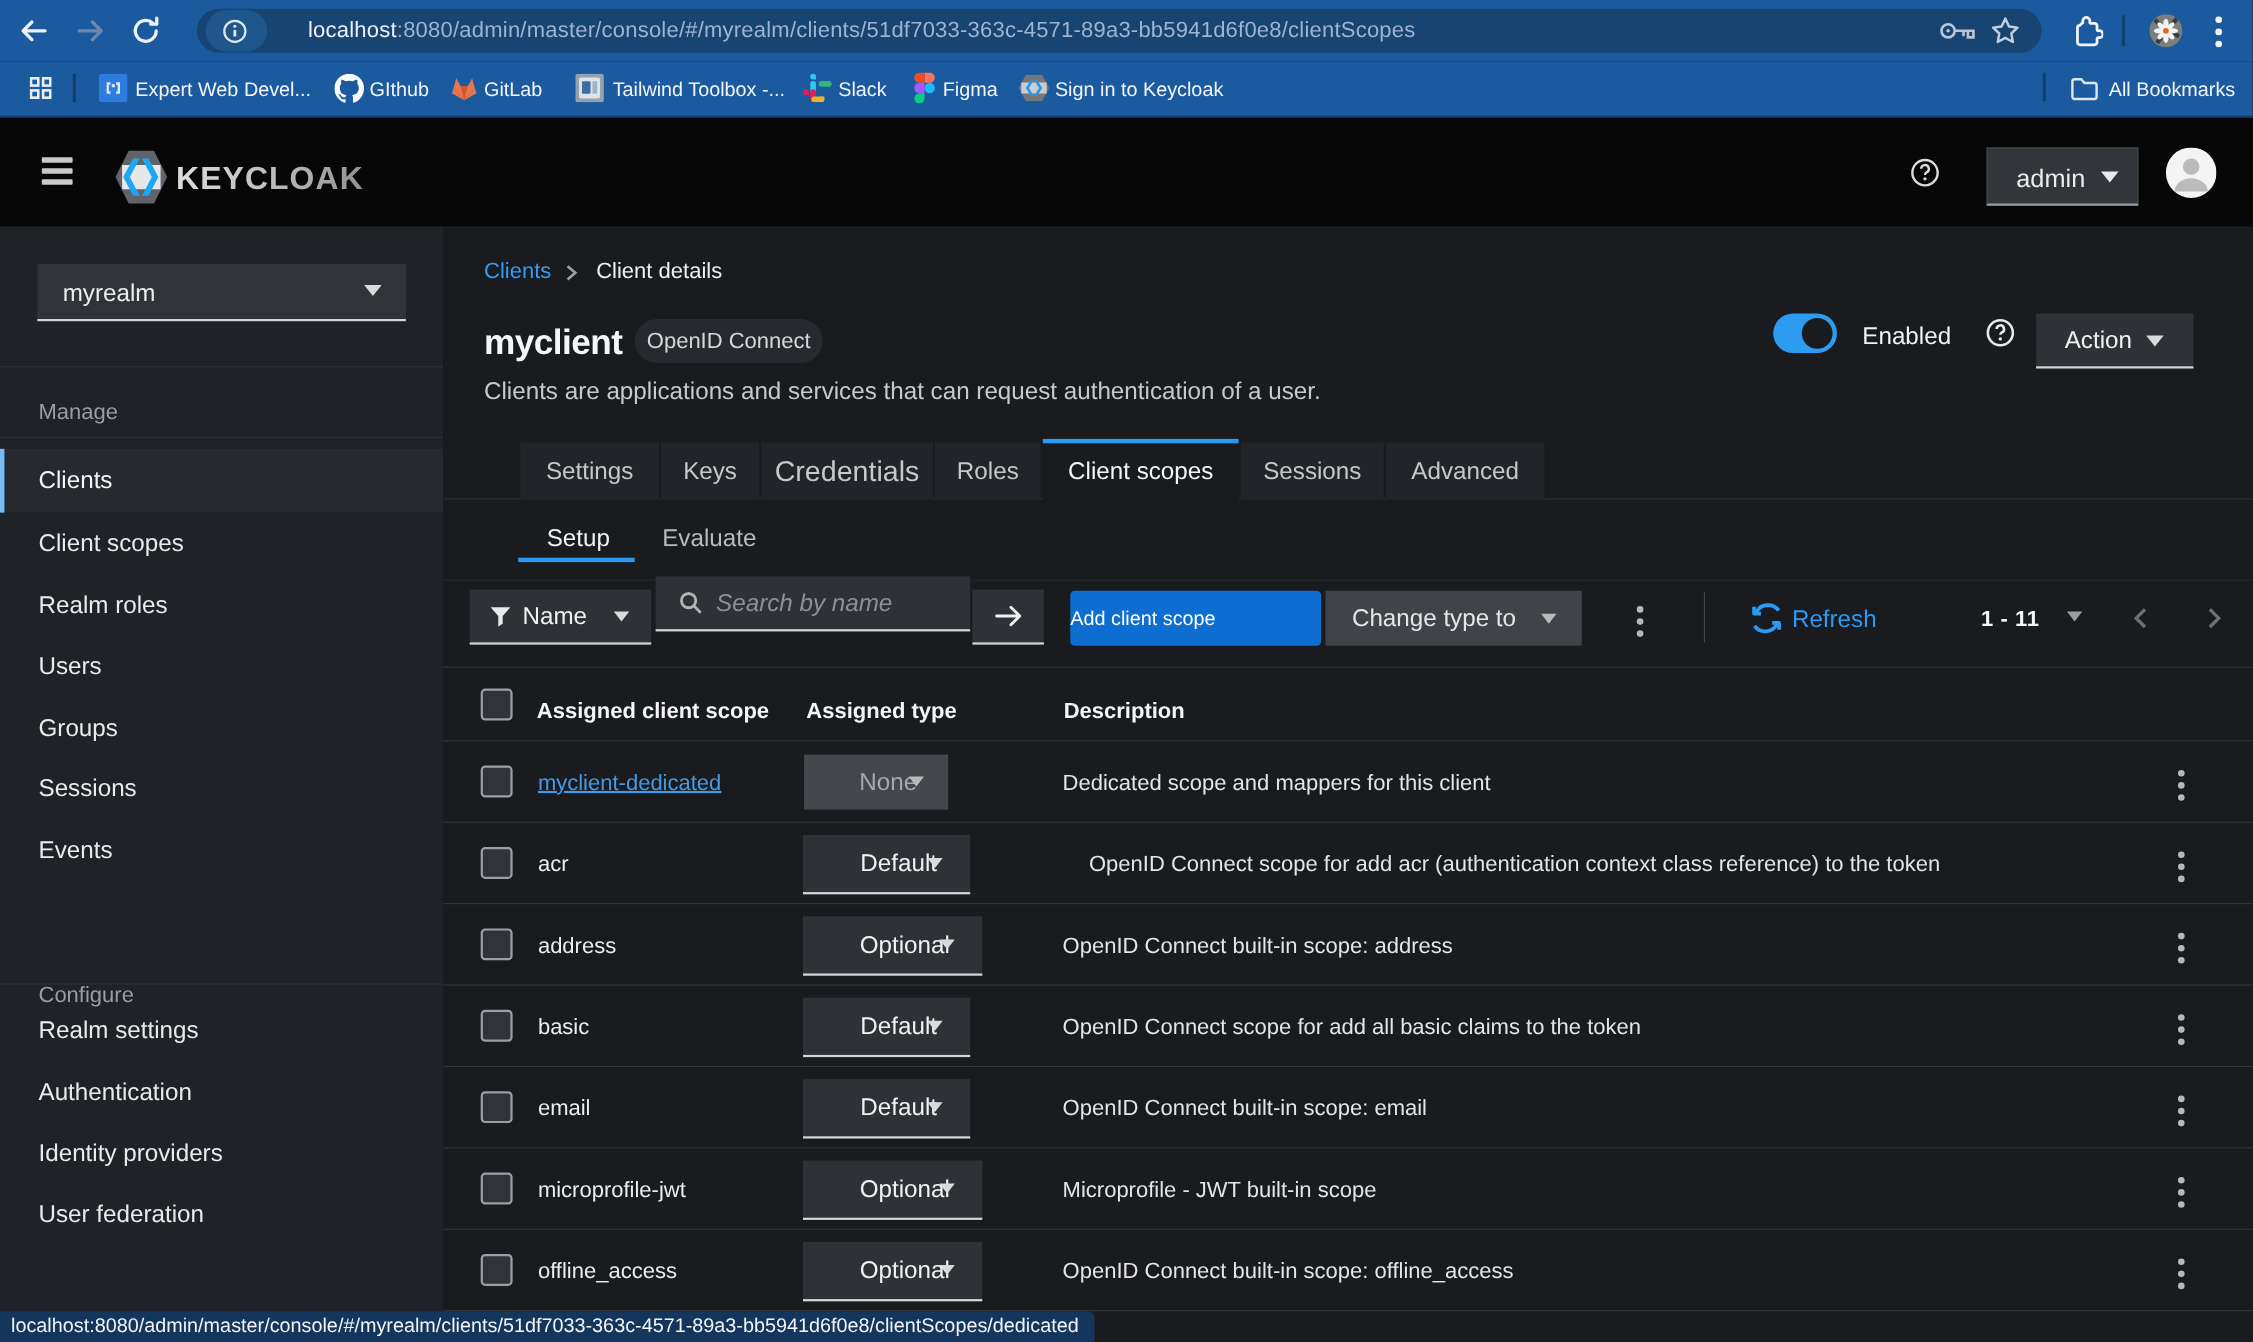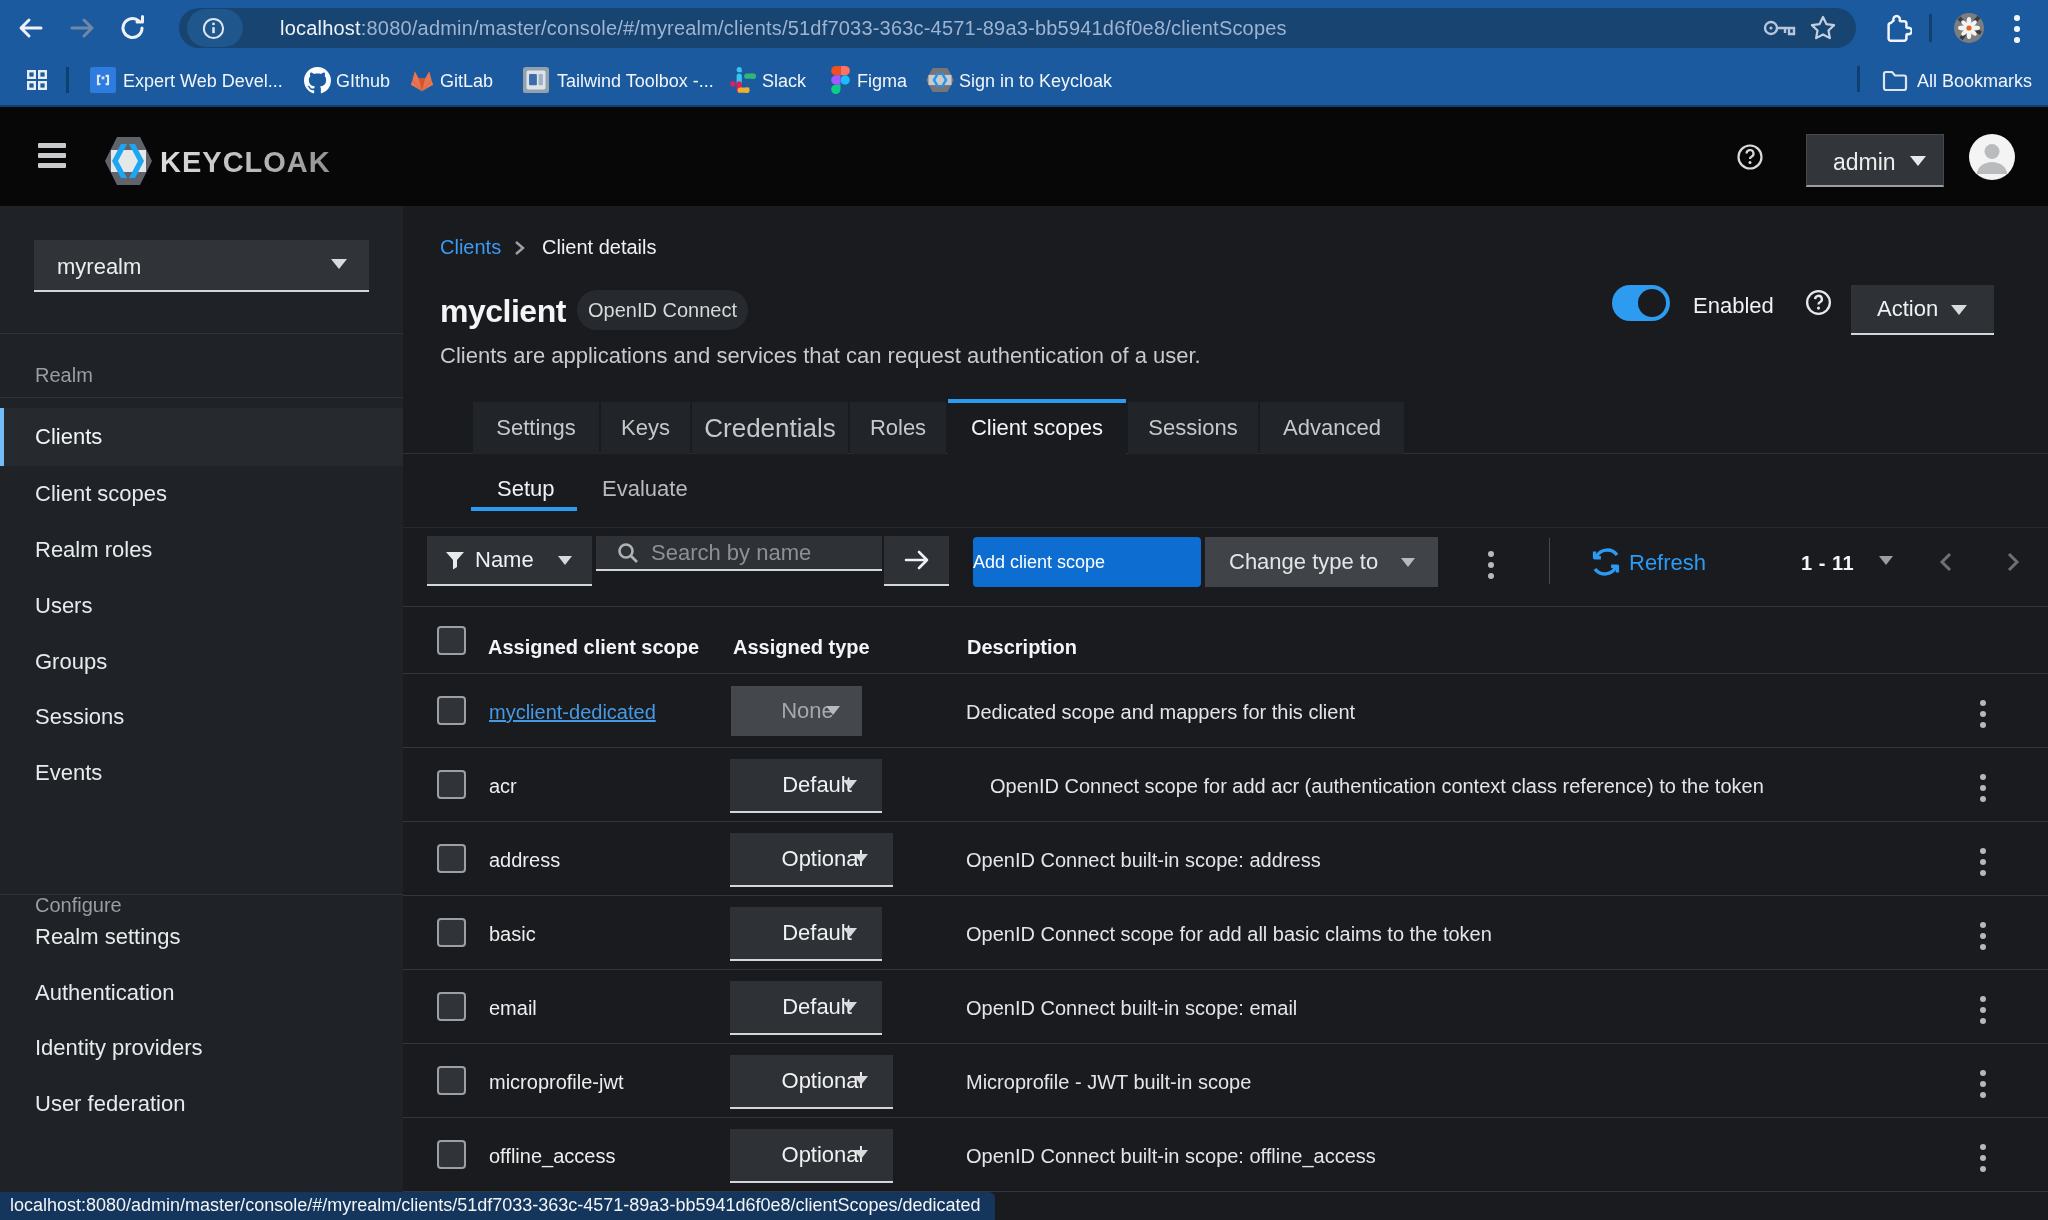--- a/index.html
+++ b/index.html
@@ -212,21 +212,21 @@
         <circle cx="23" cy="17.5" r="7.5" fill="#b9bbbd"></circle>
         <path d="M8 40 a15 12 0 0 1 30 0 z" fill="#b9bbbd"></path>
       </svg>
 </div>
 <div id="sidebar">
 
   <div class="abs" style="left:34px;top:34px;width:335px;height:52px;background:#303338;border-bottom:2px solid #d4d6d8;"></div>
   <div class="abs" style="left:57px;top:48px;font-size:22px;color:#eceded;">myrealm</div>
   <div class="caret abs" style="left:331px;top:53px;"></div>
   <div class="sidesep" style="top:127px;"></div>
-  <div class="navlabel" style="top:158px;">Realm</div>
+  <div class="navlabel" style="top:158px;">Manage</div>
   <div class="sidesep" style="top:191px;"></div>
   <div class="navitem navsel" style="top:202px;height:58px;">Clients</div>
   <div class="navitem" style="top:260px;">Client scopes</div>
   <div class="navitem" style="top:372px;">Users</div>
   <div class="navitem" style="top:316px;">Realm roles</div>
   <div class="navitem" style="top:428px;">Groups</div>
   <div class="navitem" style="top:483px;">Sessions</div>
   <div class="navitem" style="top:539px;">Events</div>
   <div class="navlabel" style="top:688px;">Configure</div>
   <div class="sidesep" style="top:688px;"></div>
@@ -275,21 +275,21 @@
   <div class="abs" style="left:199px;top:270px;font-size:22px;color:#b8babc;">Evaluate</div>
   <div class="abs" style="left:0;top:321px;width:1645px;height:1px;background:#26292d;"></div>
 
   <div class="select abs" style="left:24px;top:330px;width:165px;height:50px;">
     <svg style="margin-left:18px" width="20" height="20" viewBox="0 0 20 20" fill="#e8e9ea">
           <path d="M1 2 h18 l-7 8 v7 l-4 2.5 v-9.5 z"></path>
         </svg>
     <span style="margin-left:10px;">Name</span>
     <div class="caret sm" style="position:absolute;left:131px;top:20px;"></div>
   </div>
-  <div class="select abs" style="left:193px;top:330px;width:286px;height:35px;">
+  <div class="select abs" style="left:193px;top:318px;width:286px;height:50px;font-style:italic;">
     <svg style="margin-left:21px" width="22" height="22" viewBox="0 0 22 22" fill="none" stroke="#b0b2b4" stroke-width="2.6">
           <circle cx="9" cy="9" r="6.5"></circle>
           <path d="M14 14 L20 20"></path>
         </svg>
     <span style="margin-left:12px;color:#8e9194;">Search by name</span>
   </div>
   <div class="select abs" style="left:481px;top:330px;width:65px;height:50px;">
     <svg style="margin-left:20px" width="26" height="24" viewBox="0 0 26 24" fill="none" stroke="#f0f1f2" stroke-width="2.6" stroke-linecap="round" stroke-linejoin="round">
           <path d="M2 12 h21 M15 4 l8 8 -8 8"></path>
         </svg>

